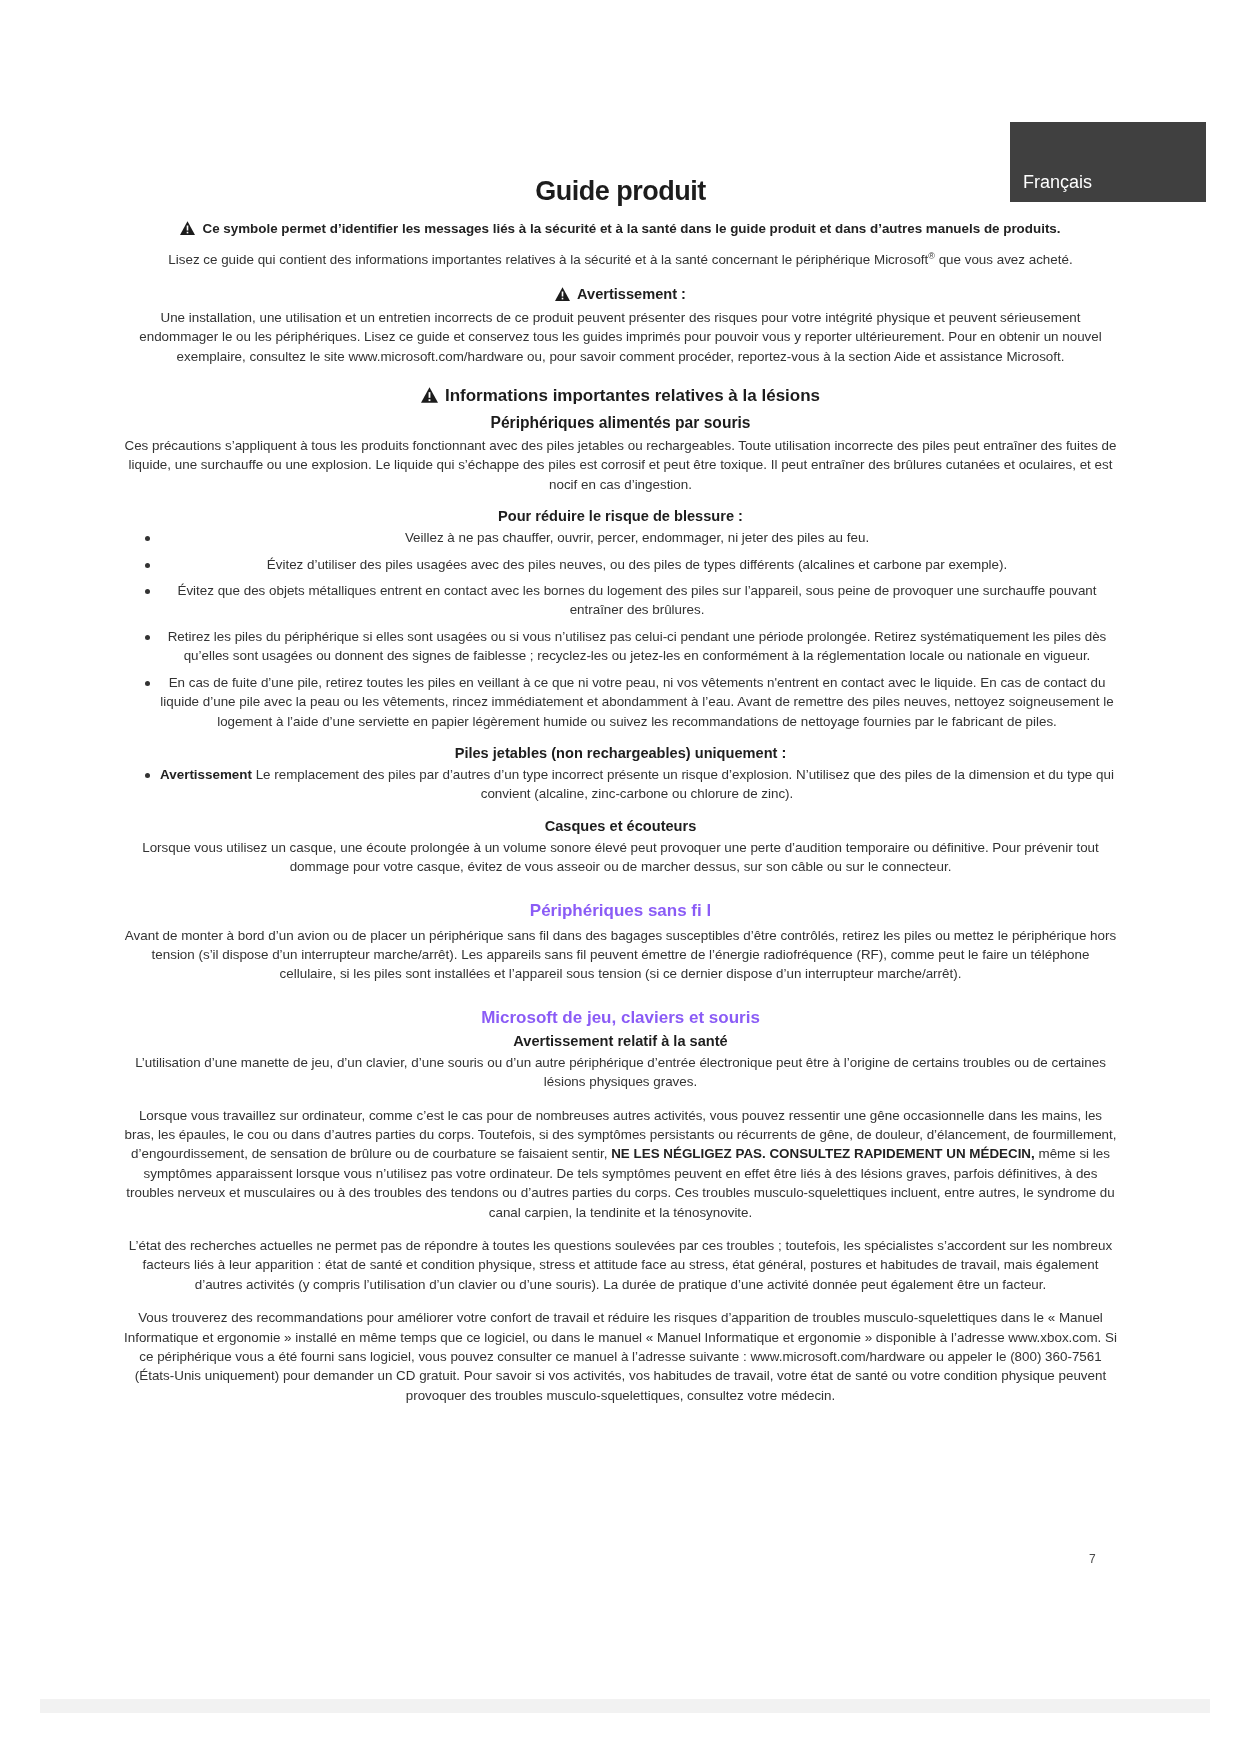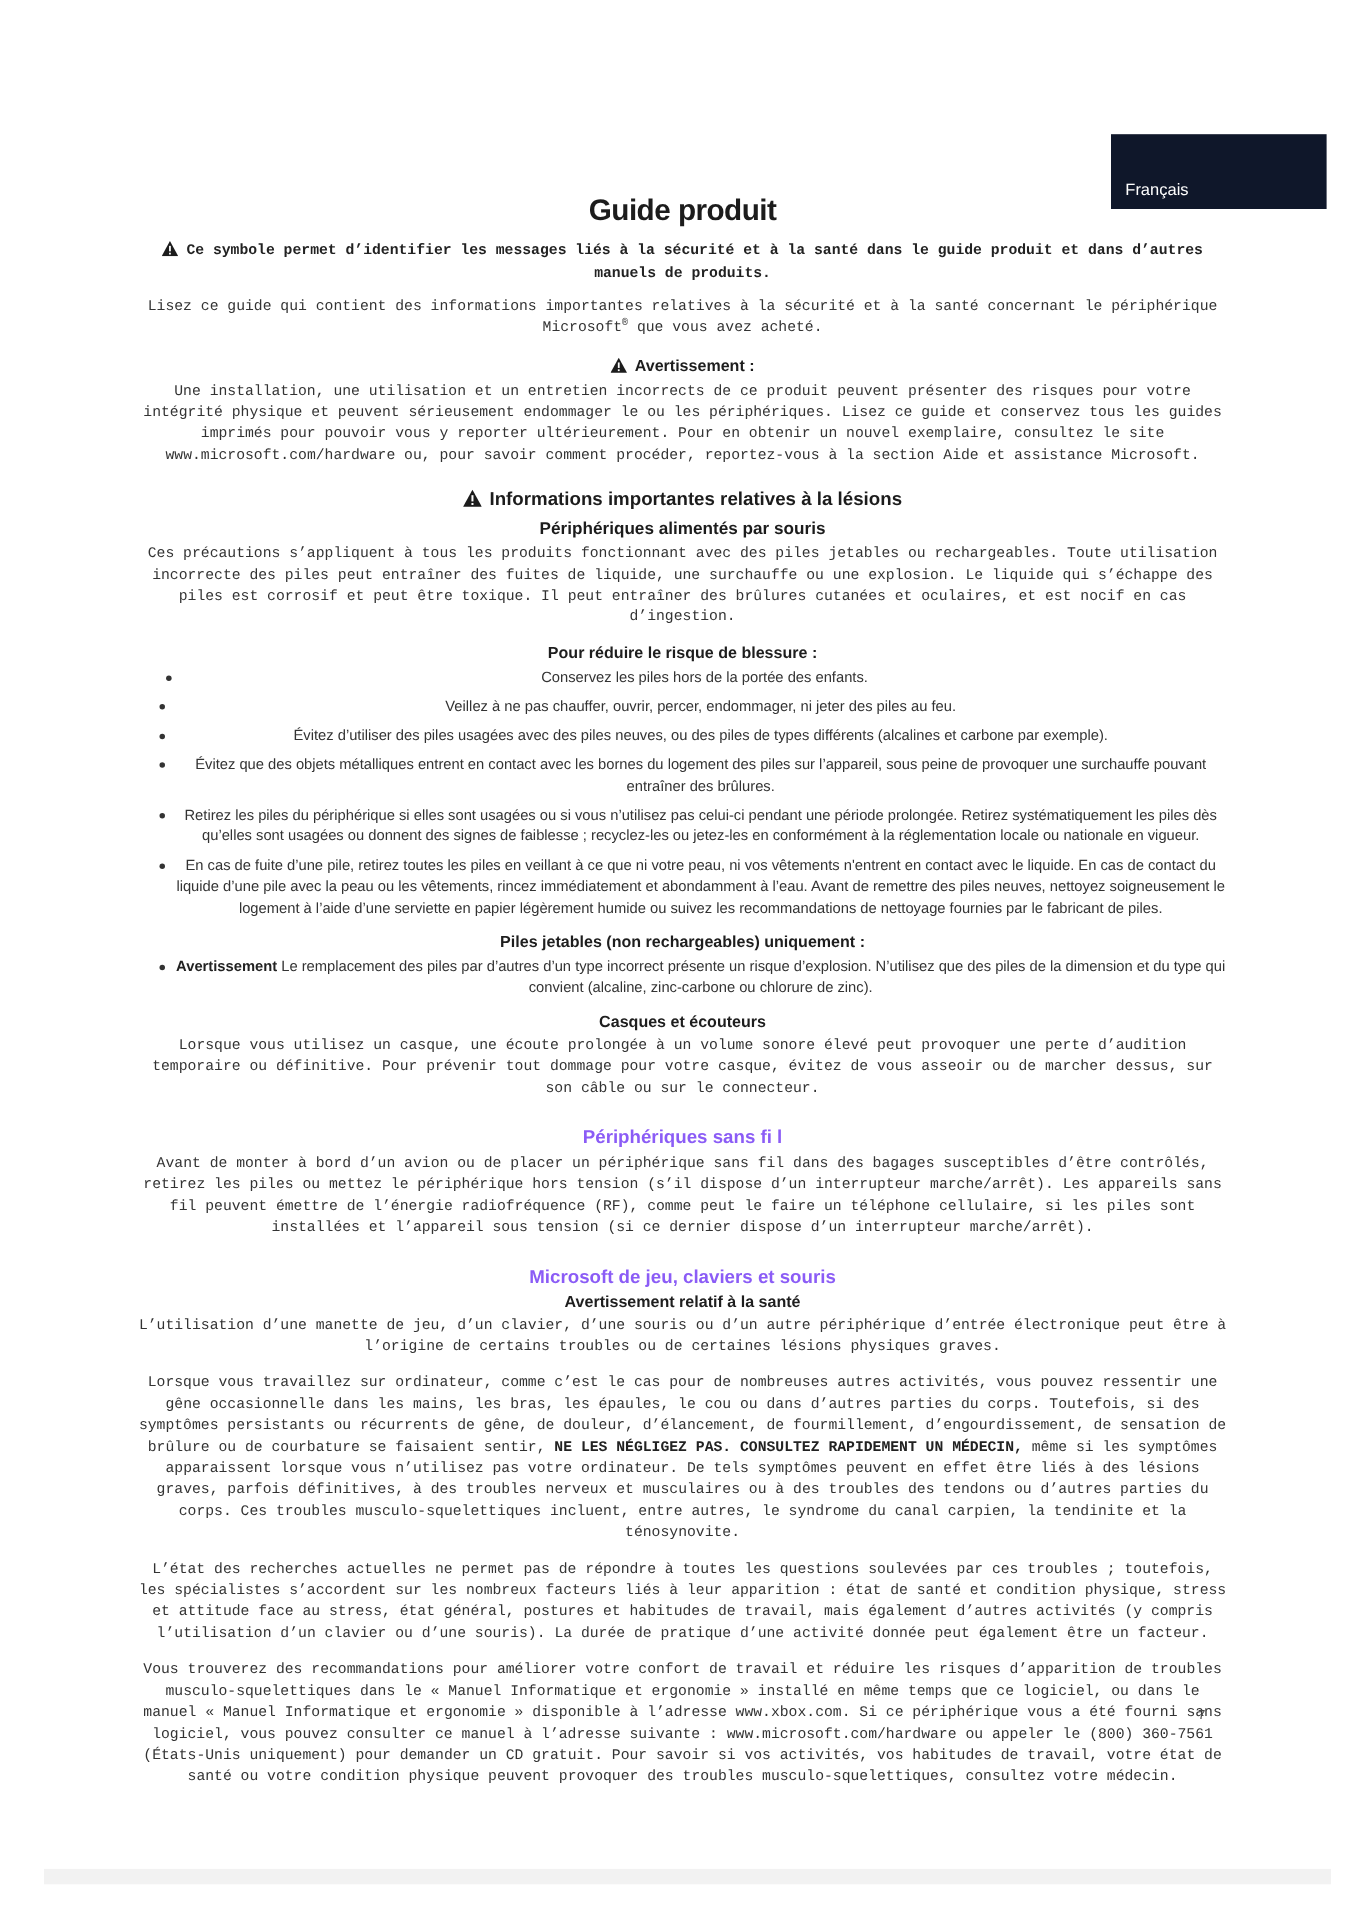--- a/index.html
+++ b/index.html
@@ -6,35 +6,35 @@
   .page{
     position:relative;
     width:1241px;height:1754px;
     background:#ffffff;
     font-family:"Liberation Sans","DejaVu Sans",sans-serif;
     color:#333333;
     overflow:hidden;
   }
   .lang-tab{
     position:absolute;left:1010px;top:122px;
-    width:196px;height:68px;
-    background:#0f172a;
+    width:196px;height:80px;
+    background:#404040;
     color:#ffffff;
     display:flex;align-items:flex-end;
     padding:0 0 9px 13px;box-sizing:border-box;
-    font-size:15px;
+    font-size:18px;
   }
   .content{
     position:absolute;left:124px;top:176px;width:993px;text-align:center;
   }
   .doc-title{
     font-size:27px;font-weight:bold;color:#1c1c1c;
     margin:0 0 12px 0;letter-spacing:-0.5px;
   }
-  p{margin:0 0 10px 0;font-size:13.4px;line-height:19.4px;font-family:Liberation Mono, monospace;}
+  p{margin:0 0 10px 0;font-size:13.4px;line-height:19.4px;}
   .bold-note{font-weight:bold;color:#222222;}
   .warn-icon{
     display:inline-block;vertical-align:-2px;margin-right:7px;
   }
   .h-warn{
     font-size:14.6px;font-weight:bold;color:#1e1e1e;
     margin:16px 0 4px 0;
   }
   .h2-sec{
     font-size:17px;font-weight:bold;color:#1c1c1c;
@@ -114,21 +114,20 @@
             <path d="M12 0 L24 22 L0 22 Z" fill="#1c1c1c"></path>
             <rect x="10.7" y="7" width="2.6" height="8" fill="#ffffff"></rect>
             <rect x="10.7" y="17" width="2.6" height="2.6" fill="#ffffff"></rect>
           </svg></span><span>Informations importantes relatives à la lésions</span></div>
 
     <div class="h3-sub" style="margin-top:4px;">Périphériques alimentés par souris</div>
     <p>Ces précautions s’appliquent à tous les produits fonctionnant avec des piles jetables ou rechargeables. Toute utilisation incorrecte des piles peut entraîner des fuites de liquide, une surchauffe ou une explosion. Le liquide qui s’échappe des piles est corrosif et peut être toxique. Il peut entraîner des brûlures cutanées et oculaires, et est nocif en cas d’ingestion.</p>
 
     <div class="h4-sub">Pour réduire le risque de blessure :</div>
     <ul class="bullets">
-      <li class="first-indent">Conservez les piles hors de la portée des enfants.</li>
       <li>Veillez à ne pas chauffer, ouvrir, percer, endommager, ni jeter des piles au feu.</li>
       <li>Évitez d’utiliser des piles usagées avec des piles neuves, ou des piles de types différents (alcalines et carbone par exemple).</li>
       <li>Évitez que des objets métalliques entrent en contact avec les bornes du logement des piles sur l’appareil, sous peine de provoquer une surchauffe pouvant entraîner des brûlures.</li>
       <li>Retirez les piles du périphérique si elles sont usagées ou si vous n’utilisez pas celui-ci pendant une période prolongée. Retirez systématiquement les piles dès qu’elles sont usagées ou donnent des signes de faiblesse ; recyclez-les ou jetez-les en conformément à la réglementation locale ou nationale en vigueur.</li>
       <li>En cas de fuite d’une pile, retirez toutes les piles en veillant à ce que ni votre peau, ni vos vêtements n'entrent en contact avec le liquide. En cas de contact du liquide d’une pile avec la peau ou les vêtements, rincez immédiatement et abondamment à l’eau. Avant de remettre des piles neuves, nettoyez soigneusement le logement à l’aide d’une serviette en papier légèrement humide ou suivez les recommandations de nettoyage fournies par le fabricant de piles.</li>
     </ul>
 
     <div class="h4-sub">Piles jetables (non rechargeables) uniquement :</div>
     <ul class="bullets">
       <li><span class="bold-note">Avertissement</span><span> Le remplacement des piles par d’autres d’un type incorrect présente un risque d’explosion. N’utilisez que des piles de la dimension et du type qui convient (alcaline, zinc-carbone ou chlorure de zinc).</span></li>

